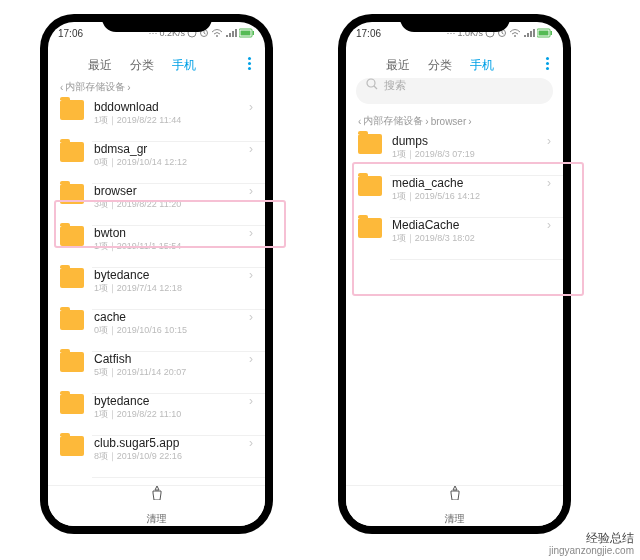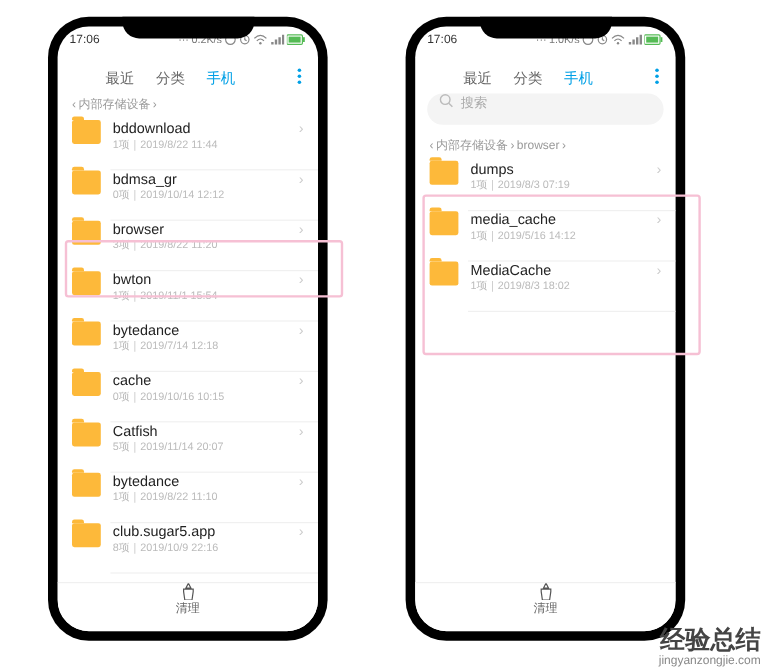--- a/index.html
+++ b/index.html
@@ -21,24 +21,24 @@
   .crumb{padding:6px 12px;font-size:10px;color:#999;display:flex;align-items:center;gap:2px}
   .list{}
   .row{display:flex;align-items:flex-start;height:42px;padding:0 12px;gap:10px;position:relative}
   .row::after{content:"";position:absolute;left:44px;right:0;bottom:0;height:1px;background:#f0f0f0}
   .ficon{width:24px;height:20px;background:#fdb93a;border-radius:2px;position:relative;flex-shrink:0}
   .ficon::before{content:"";position:absolute;top:-3px;left:0;width:10px;height:3px;background:#fdb93a;border-radius:2px 2px 0 0}
   .meta{flex:1;min-width:0}
   .fname{font-size:12px;color:#222;line-height:1.2}
   .fsub{font-size:9px;color:#bbb;line-height:1.2;margin-top:1px}
   .chev{color:#ccc;font-size:12px}
-  .bottombar{position:absolute;left:0;right:0;bottom:0;height:40px;background:#fff;display:flex;flex-direction:column;align-items:center;justify-content:flex-start;font-size:10px;color:#666;border-top:1px solid #f0f0f0}
+  .bottombar{position:absolute;left:0;right:0;bottom:0;height:40px;background:#fff;display:flex;flex-direction:column;align-items:center;justify-content:space-between;font-size:10px;color:#666;border-top:1px solid #f0f0f0}
   .hl{position:absolute;border:2px solid #f6c0d4;border-radius:3px;pointer-events:none;z-index:5}
   .watermark{position:absolute;right:6px;bottom:4px;text-align:right;line-height:1.1;color:#444}
-  .watermark .t{font-size:21px;font-weight:700}
+  .watermark .t{font-size:12px;font-weight:400}
   .watermark .s{font-size:10px;color:#888}
 </style>
 </head>
 <body>
 
 <div class="stage">
 
   <div class="phone left">
     <div class="notch"></div>
     <div class="screen">

